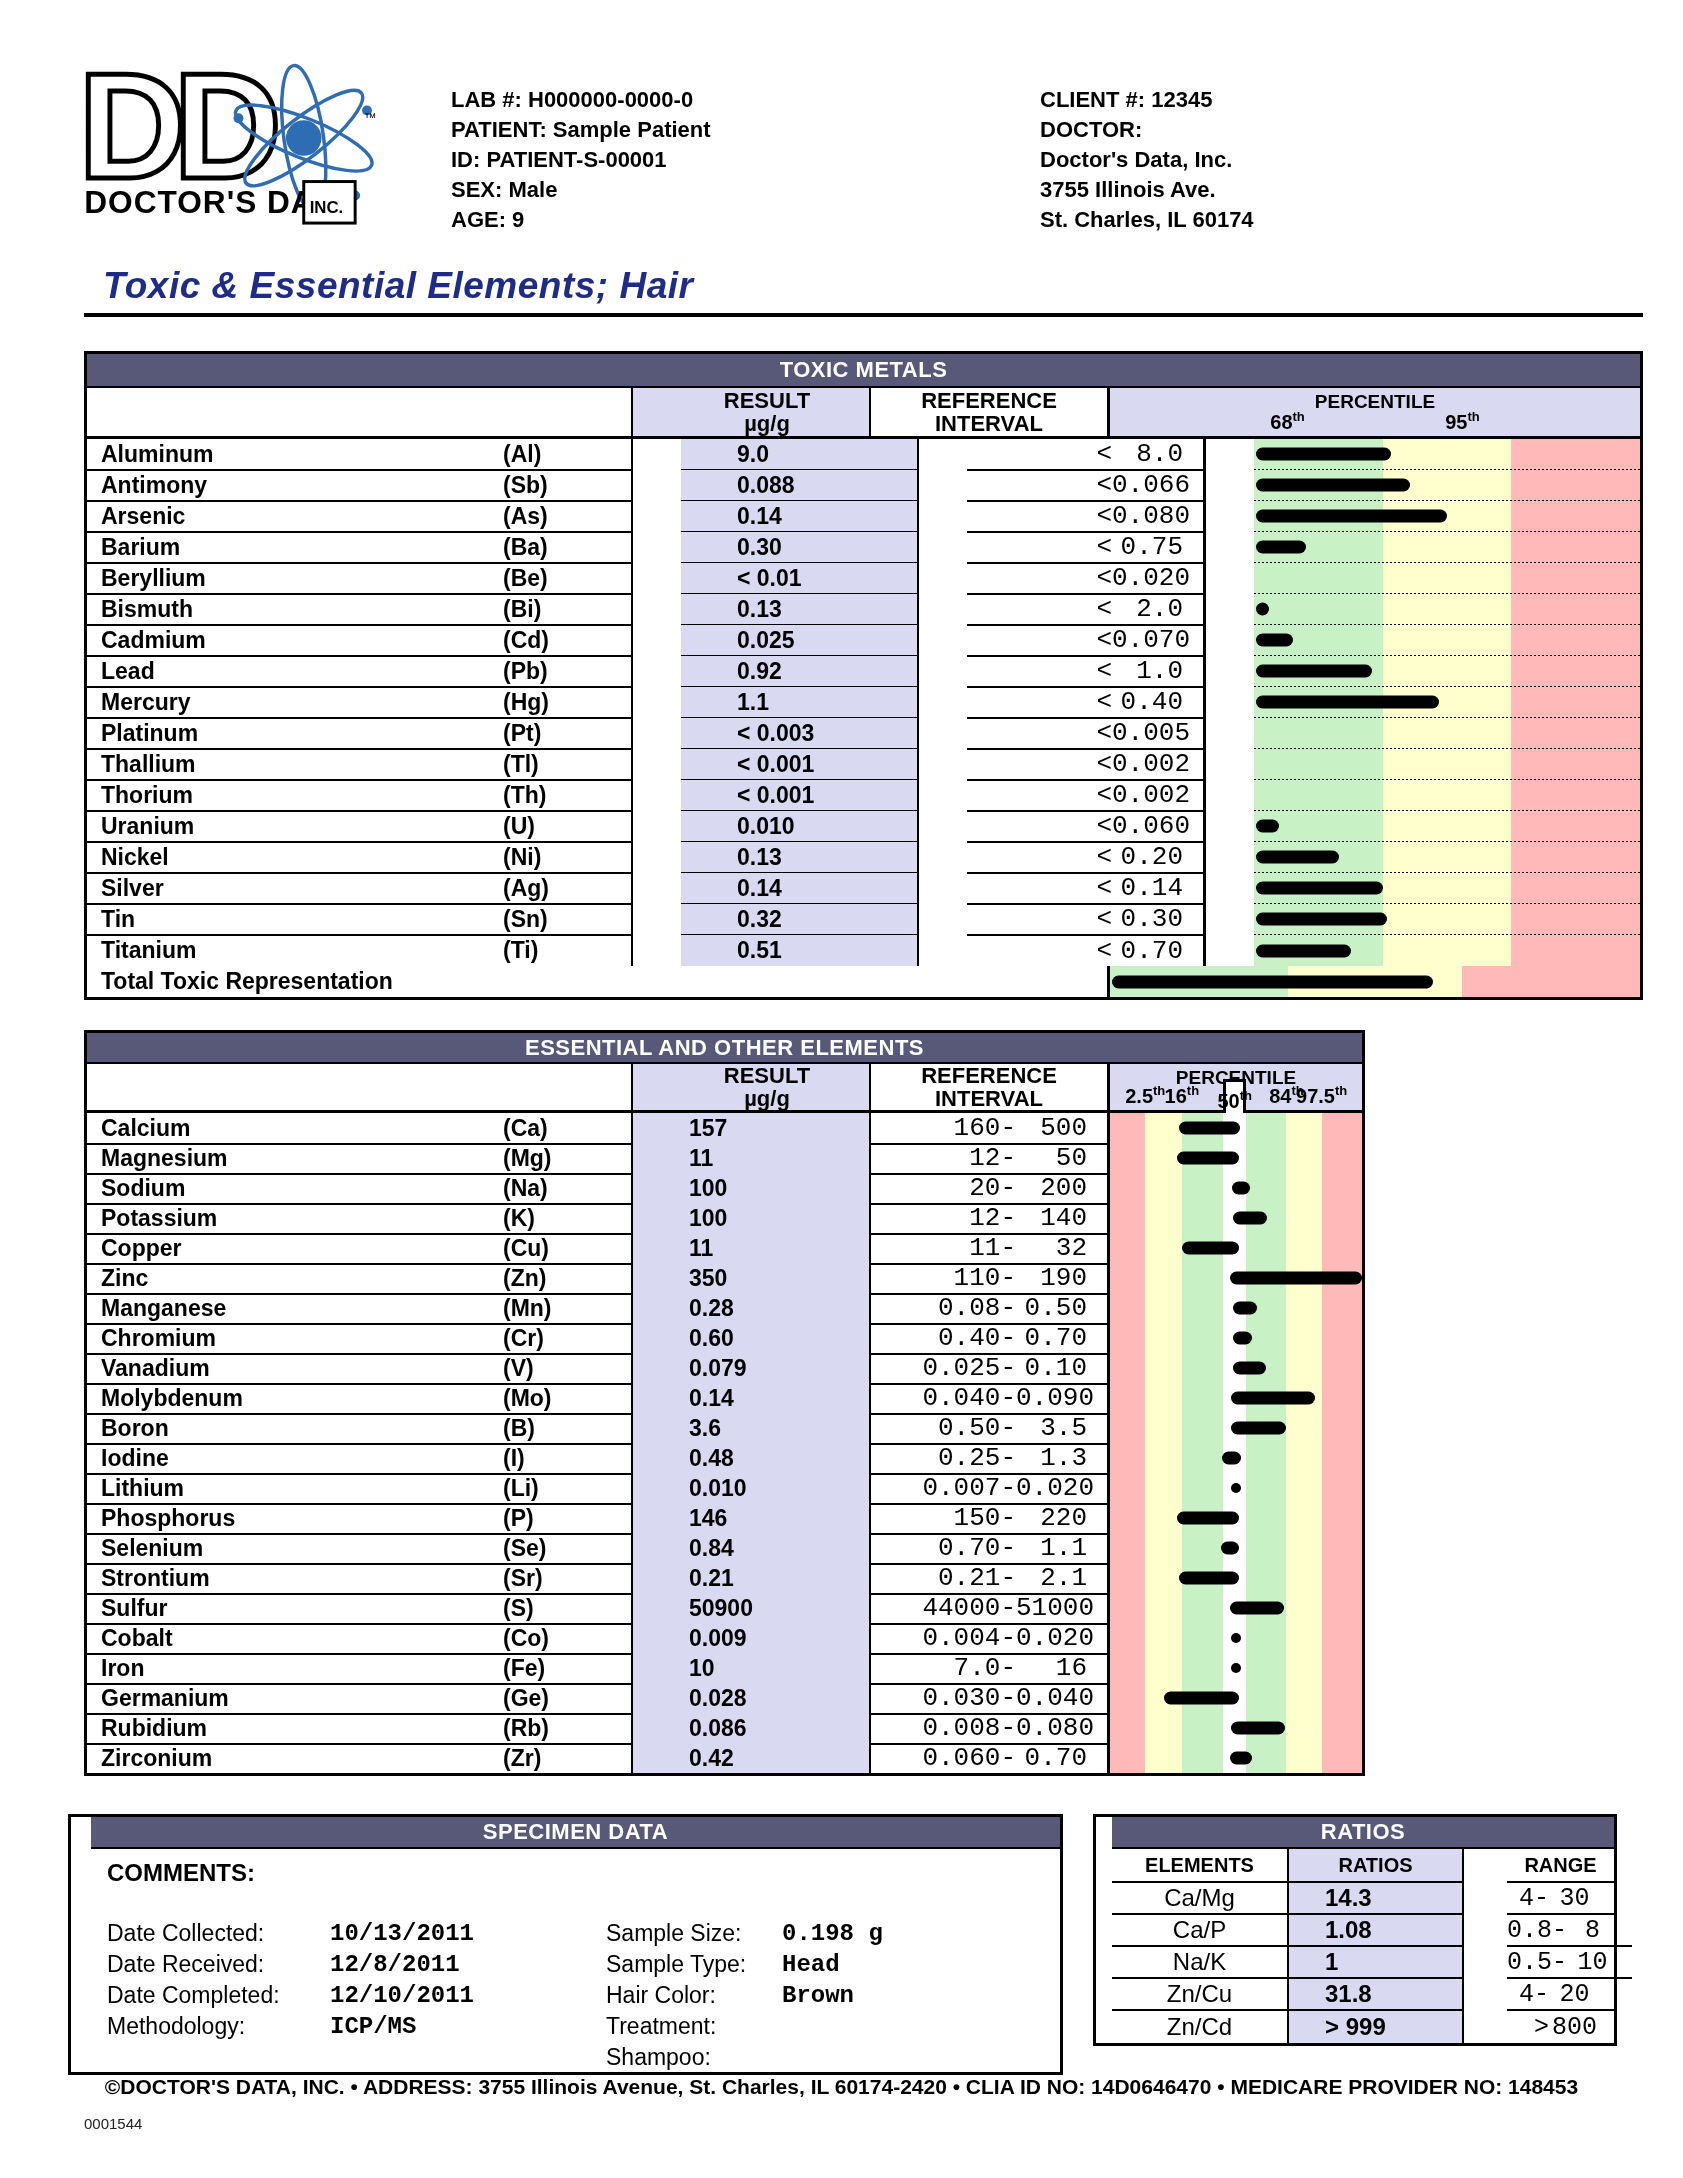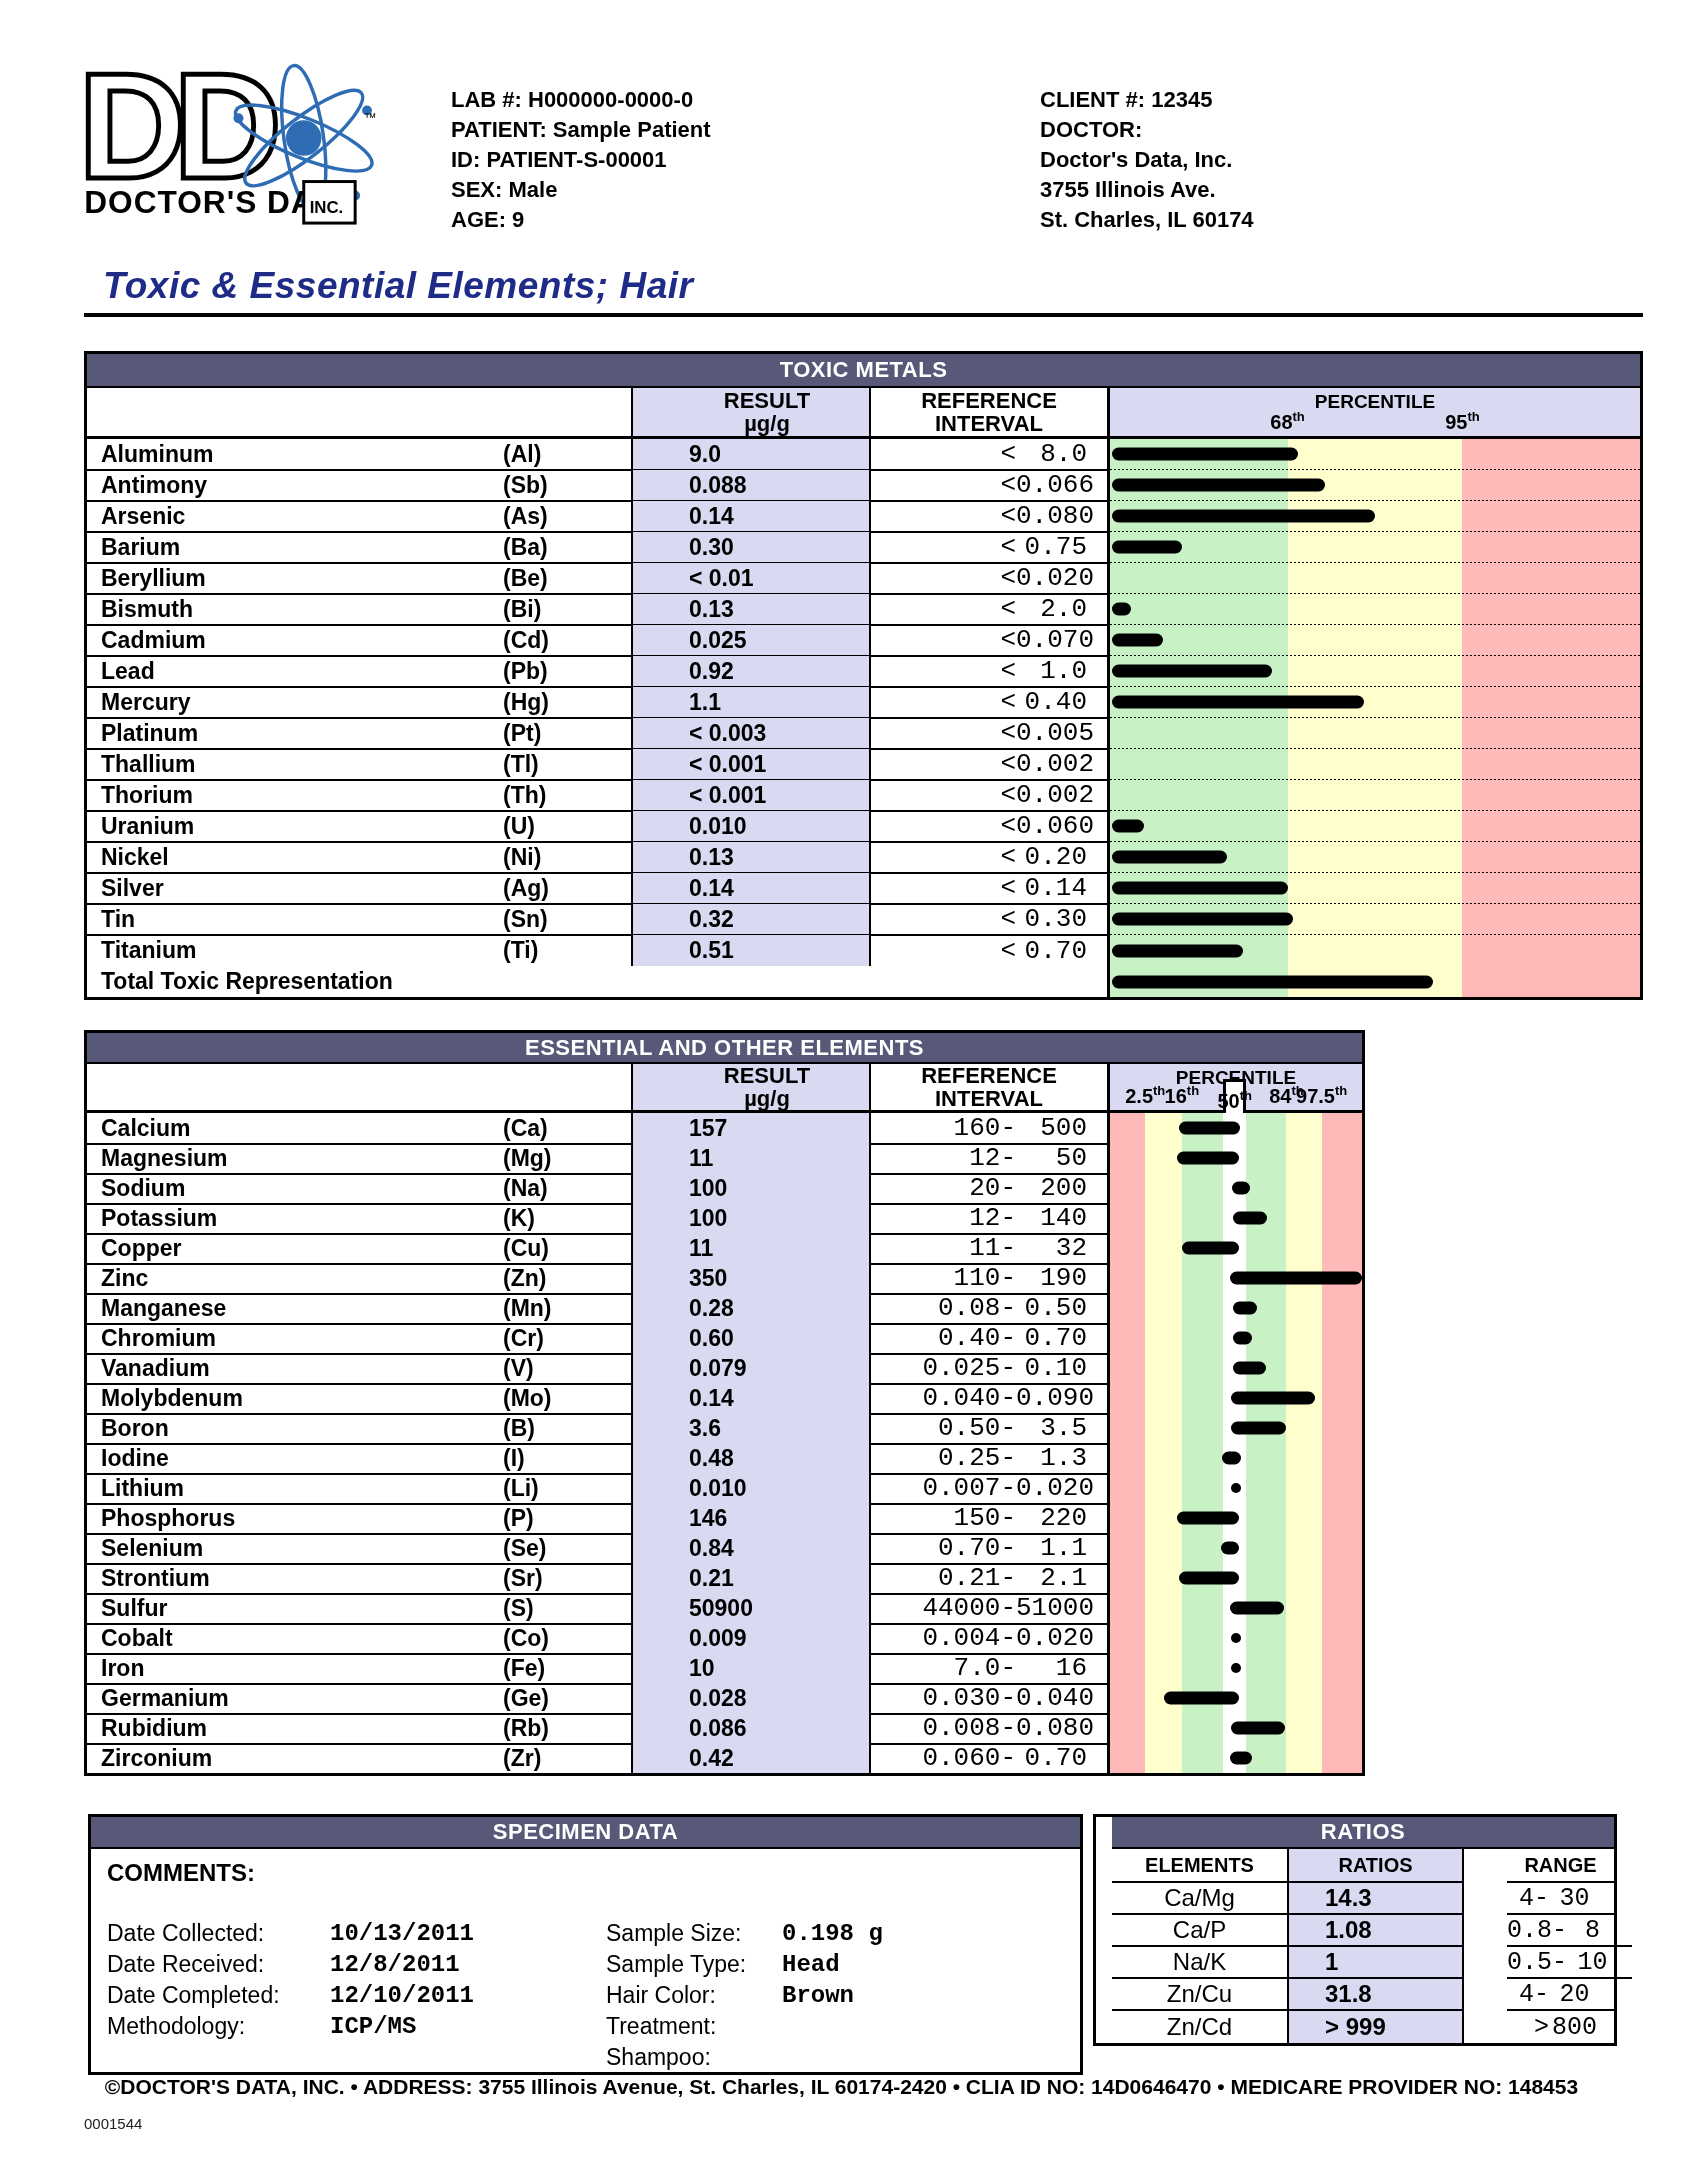--- a/index.html
+++ b/index.html
@@ -43,21 +43,21 @@
   .bar { position:absolute; top:50%; transform:translateY(-50%); height:13px; background:#000; border-radius:7px; }
   .dot { position:absolute; top:50%; transform:translateY(-50%); width:10px; height:10px; background:#000; border-radius:50%; }
   .pcthead { position:relative; }
   .pct-title { position:absolute; top:2px; left:0; right:0; text-align:center; font-size:19px; font-weight:bold; }
   .mark { position:absolute; bottom:2px; transform:translateX(-50%); font-size:20px; font-weight:bold; white-space:nowrap; }
   .mark sup, .fifty sup { font-size:13px; }
   .fifty-box { position:absolute; left:45%; width:9%; top:15px; bottom:-3px; background:#fff;
                border:3px solid #000; border-bottom:none; z-index:3;
                display:flex; align-items:flex-end; justify-content:center;
                font-size:20px; font-weight:bold; }
-  .toxic .brow { height:31px; }
+  .toxic .brow { height:31px;gap:48px; }
   .ess .brow { height:30px; }
   .trow { display:grid; grid-template-columns:1023px 1fr; height:31px; }
   .trow .tname { border-right:3px solid #000; display:flex; align-items:center;
                  padding-left:14px; font-size:23px; font-weight:bold; }
 
   
   .spec-body { position:relative; height:223px; }
   .comments { position:absolute; left:16px; top:10px; font-size:24px; font-weight:bold; }
   .fgroup { position:absolute; top:69px; }
   .frow { display:flex; align-items:center; height:31px; font-size:23px; }
@@ -707,21 +707,21 @@
             <span class="lo">0.060-</span>
             <span class="hi">0.70</span>
           </div>
           <div class="c4 pct-ess">
             <div class="bar" style="left: 47.5%; width: 9%;"></div>
           </div>
         </div>
       </div>
   </div>
 
-  <div class="abs tbl" style="left:88px; top:1814px; width:995px;">
+  <div class="abs tbl" style="left:68px; top:1814px; width:995px;padding-left:20px;">
     <div class="secbar" style="height:32px;">
       <span>SPECIMEN DATA</span>
     </div>
     <div class="spec-body">
       <div class="comments">COMMENTS:</div>
       <div class="fgroup fg-left" id="spec-left">
           <div class="frow">
             <span class="flabel">Date Collected:</span>
             <span class="fval">10/13/2011</span>
           </div>

